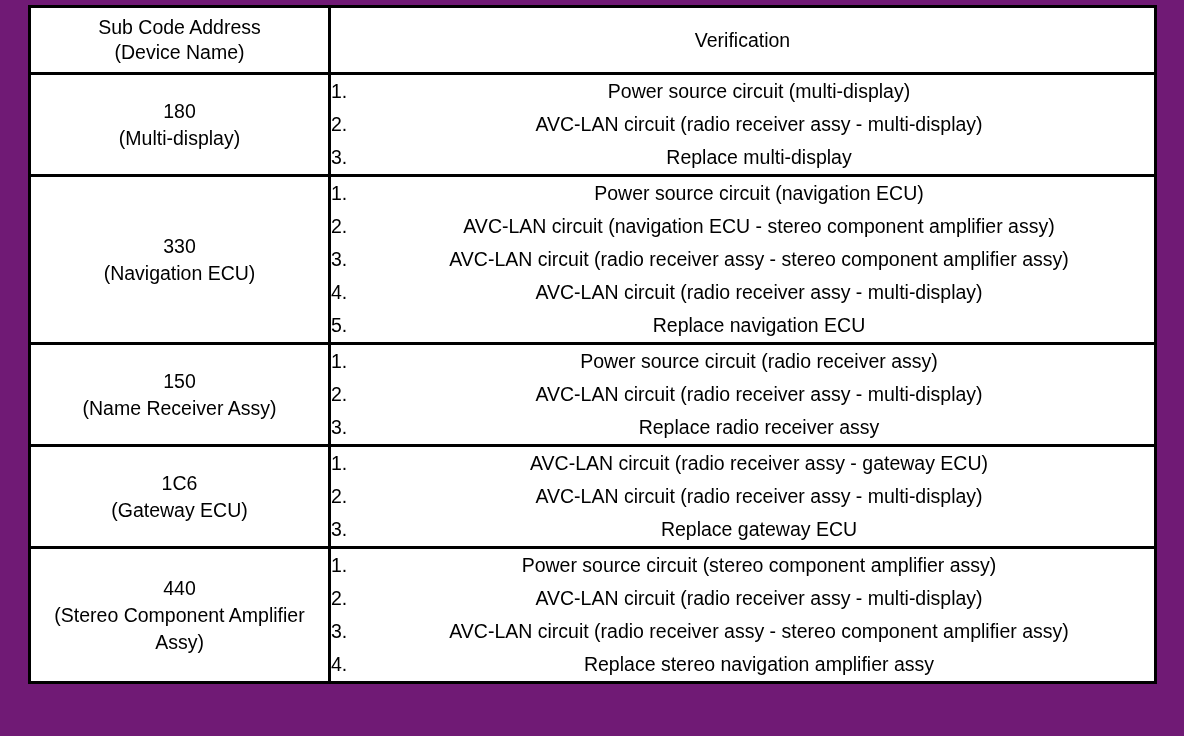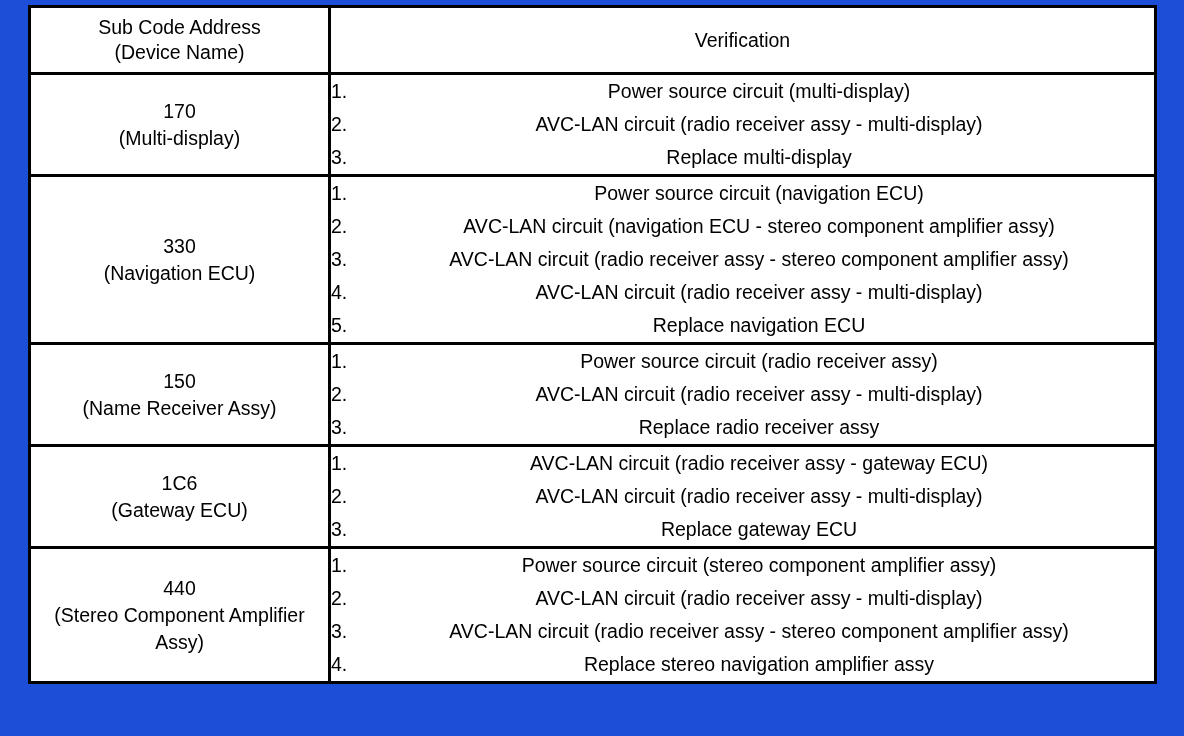--- a/index.html
+++ b/index.html
@@ -13,21 +13,21 @@
     height: 736px;
     font-family: "Liberation Sans", sans-serif;
     color: #000000;
     overflow: hidden;
   }
 
   .page {
     position: relative;
     width: 1184px;
     height: 736px;
-    background: #1d4ed8;
+    background: #701a75;
   }
 
   .dtc-table {
     position: absolute;
     left: 28px;
     top: 5px;
     width: 1126px;
     border-collapse: collapse;
     table-layout: fixed;
     background: #ffffff;
@@ -105,21 +105,21 @@
           <span class="hl">Sub Code Address</span>
           <span class="hl">(Device Name)</span>
         </th>
         <th class="head-cell">Verification</th>
       </tr>
     </thead>
     <tbody>
 
       <tr>
         <td class="code-cell">
-          <span class="cl">170</span>
+          <span class="cl">180</span>
           <span class="cl">(Multi-display)</span>
         </td>
         <td class="verif-cell">
           <ul class="verif-list">
             <li>
               <span class="num">1.</span>
               <span class="txt">Power source circuit (multi-display)</span>
             </li>
             <li>
               <span class="num">2.</span>

